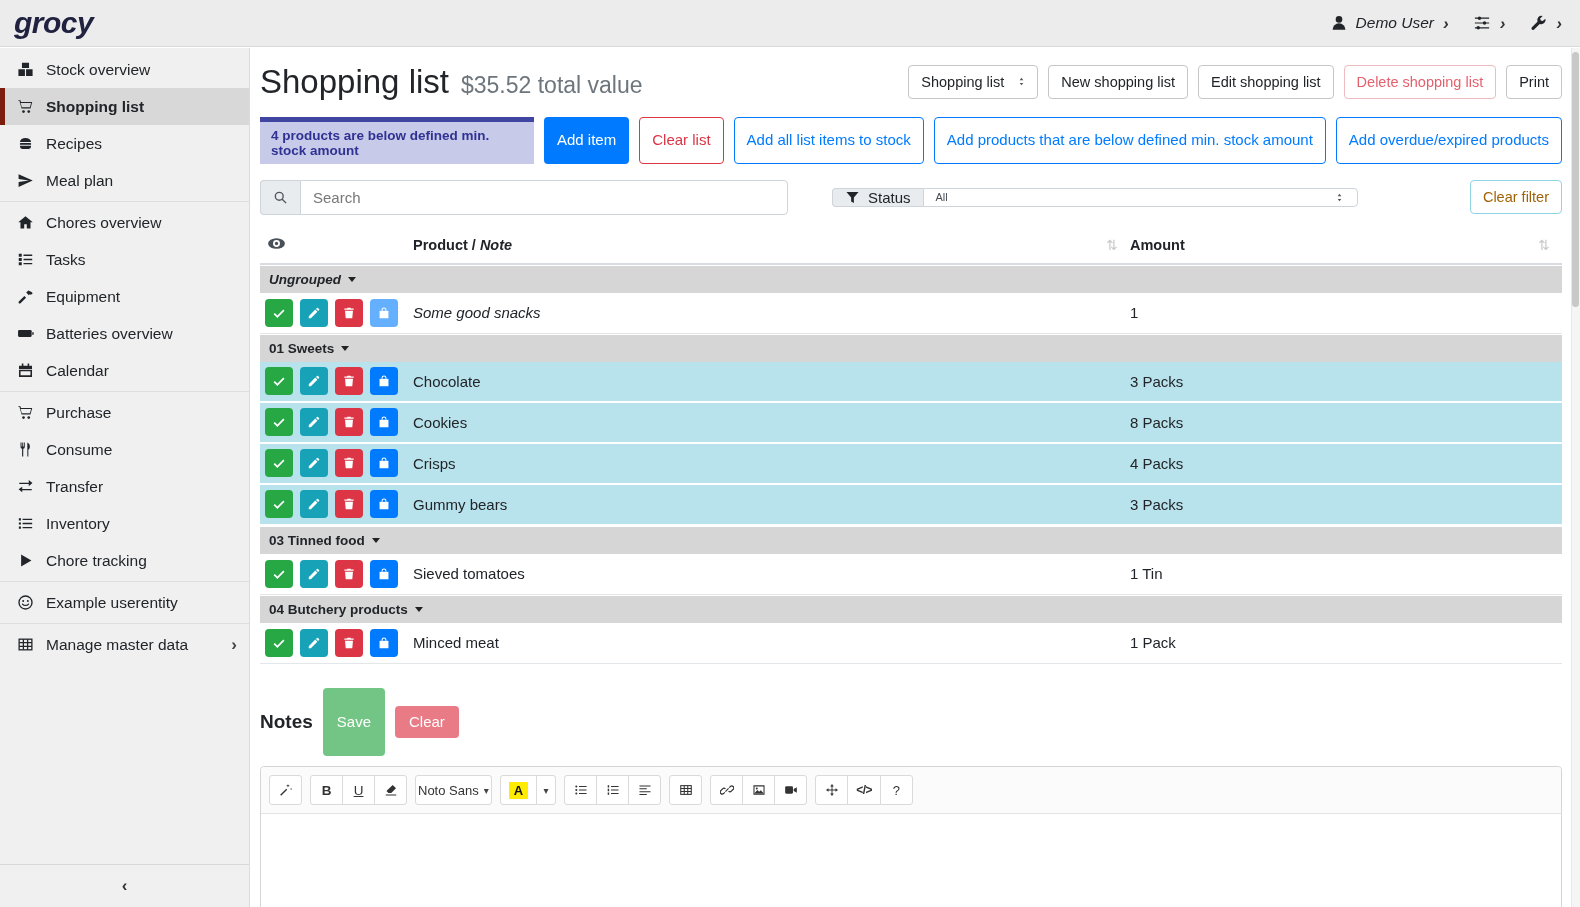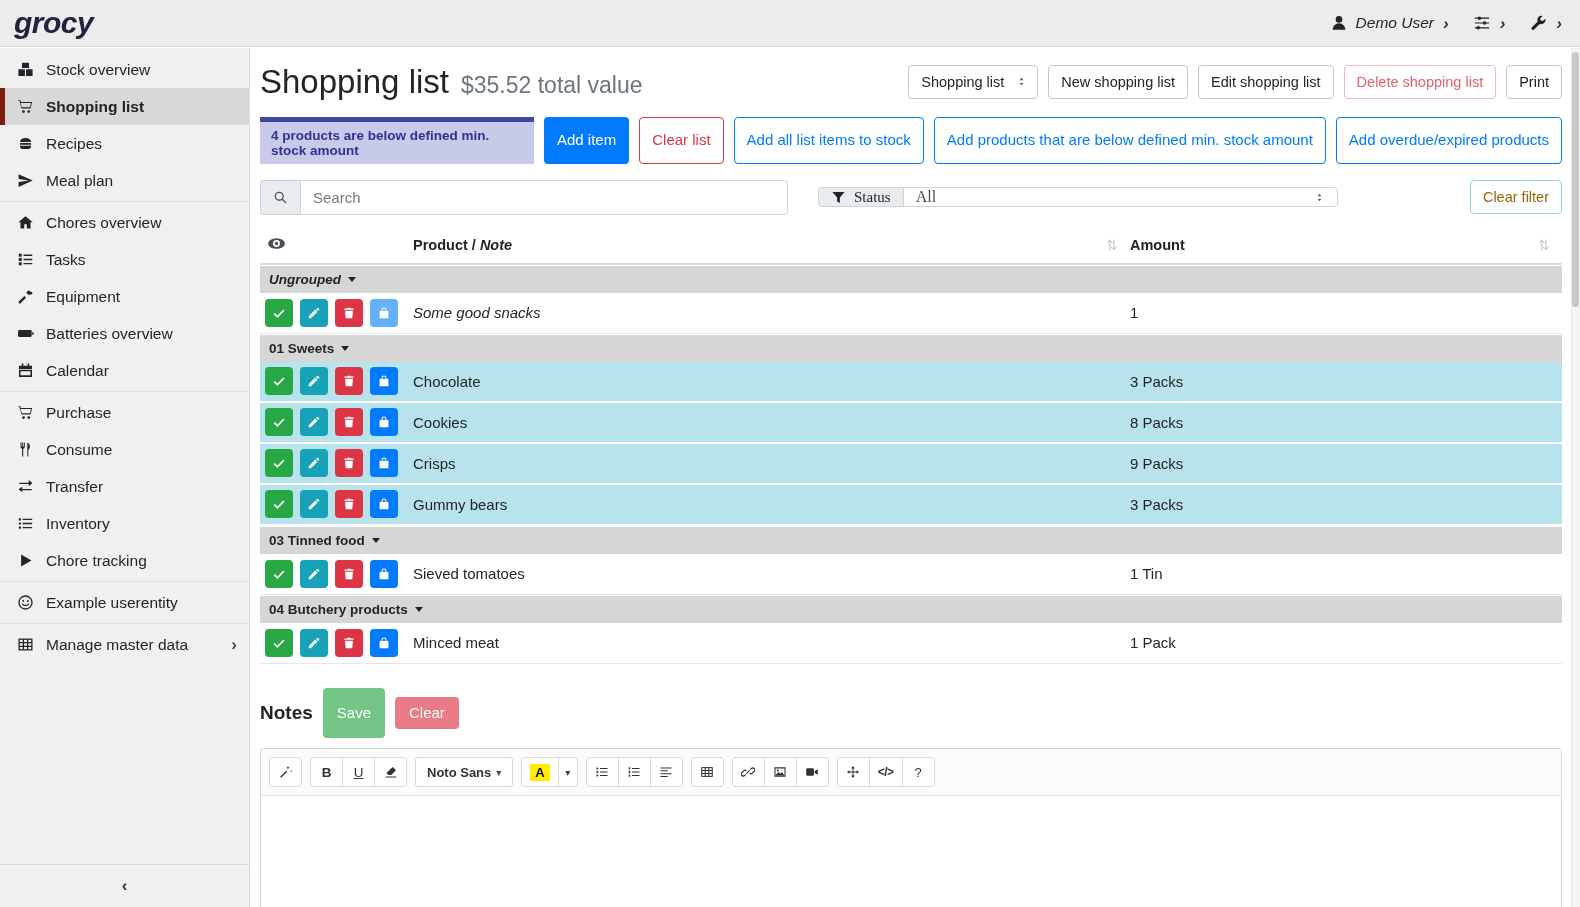--- a/index.html
+++ b/index.html
@@ -74,26 +74,26 @@
   .ig-addon {
     background:#e9ecef; border:1px solid #ced4da; border-right:0; border-radius:4px 0 0 4px;
     padding:0 12px; display:flex; align-items:center; color:#50565c;
   }
   .addon-ic svg { width:15px; height:15px; display:block; }
   .search-input {
     flex:1; border:1px solid #ced4da; border-radius:0 4px 4px 0; padding:8px 12px;
     font-size:15px; color:#495057; font-family:inherit; outline:none; min-width:0;
   }
   .search-input::placeholder { color:#777; }
-  .status-group { display:flex; margin-left:30px;font-family:Liberation Serif, serif; }
+  .status-group { display:flex; margin-left:44px; }
   .status-addon { gap:8px; color:#212529; font-size:15px; }
   .status-select {
     width:435px; border:1px solid #ced4da; border-radius:0 4px 4px 0; background:#fff;
     display:flex; align-items:center; justify-content:space-between; padding:0 12px;
-    font-size:16px; color:#495057; cursor:pointer;
+    font-size:11px; color:#495057; cursor:pointer;
   }
   .btn-clear-filter { margin-left:auto; color:#a16207; border-color:#8ed5e2; font-size:14.5px; }
 
   
   .lt-header {
     display:grid; grid-template-columns:153px 1fr 432px; align-items:center;
     padding:5px 0 7px; border-bottom:2px solid #d8dce0;
   }
   .lt-h-btns { padding-left:7px; }
   .eye { display:inline-flex; color:#495057; cursor:pointer; }
@@ -124,39 +124,39 @@
   .rb-red   { background:#dc3545; }
   .rb-blue  { background:#007bff; }
   .rb-blue.disabled { opacity:.6; }
   .lt-cell-product { font-size:15px; }
   .lt-cell-product.note { font-style:italic; }
   .lt-cell-amount { font-size:15px; }
 
   
   .notes-head { display:flex; align-items:center; gap:10px; margin:24px 0 10px; }
   .notes-title { font-size:19px; font-weight:700; }
-  .btn-save { background:#28a745; color:#fff; opacity:.65; font-size:15px; padding:15px 13px; }
+  .btn-save { background:#28a745; color:#fff; opacity:.65; font-size:15px; padding:24px 13px; }
   .btn-clear-notes { background:#dc3545; color:#fff; opacity:.65; font-size:15px; padding:6px 13px; }
 
   .editor { border:1px solid #d5d5d5; border-radius:4px; }
   .ed-toolbar {
     padding:8px; background:#fbfbfb; border-bottom:1px solid #e3e3e3;
     display:flex; align-items:center; flex-wrap:wrap; gap:8px; border-radius:4px 4px 0 0;
   }
   .ed-group { display:flex; }
   .ed-btn {
     height:30px; min-width:33px; padding:0 8px; background:#fff; border:1px solid #dadada;
     display:flex; align-items:center; justify-content:center; gap:5px; font-size:13px; color:#333;
     margin-left:-1px; border-radius:0;
   }
   .ed-group .ed-btn:first-child { margin-left:0; border-radius:3px 0 0 3px; }
   .ed-group .ed-btn:last-child { border-radius:0 3px 3px 0; }
   .ed-group .ed-btn:only-child { border-radius:3px; }
   .ed-btn svg { width:14px; height:14px; display:block; }
-  .ed-font { padding:0 11px;font-weight:bold; }
+  .ed-font { padding:0 2px; }
   .ed-b { font-weight:700; font-size:13.5px; }
   .ed-u { font-size:13.5px; text-decoration:underline; }
   .ed-code { font-size:12px; letter-spacing:-.5px; font-weight:700; }
   .color-a { background:#ffec00; font-weight:700; color:#111; padding:1px 5px; font-size:13px; }
   .ed-caret { min-width:20px; padding:0 5px; }
   .caret { font-size:10px; color:#444; }
   .ed-area { height:400px; background:#fff; border-radius:0 0 4px 4px; cursor:text; }
 
   
   .scrollbar { position:absolute; top:48px; right:0; bottom:0; width:9px; background:#f5f5f5; border-left:1px solid #e8e8e8; z-index:4; }
@@ -575,21 +575,21 @@
             <button class="rb rb-blue">
               <span>
                 <svg viewBox="0 0 24 24" fill="currentColor">
                   <path d="M4.4 8.3h15.2V21H4.4z"></path>
                   <path d="M8.7 8V6.6a3.3 3.3 0 0 1 6.6 0V8" fill="none" stroke="currentColor" stroke-width="1.8"></path>
                 </svg>
               </span>
             </button>
           </div>
           <div class="lt-cell-product">Crisps</div>
-          <div class="lt-cell-amount">9 Packs</div>
+          <div class="lt-cell-amount">4 Packs</div>
         </div>
         <div class="lt-row hl">
           <div class="lt-cell-btns">
             <button class="rb rb-green">
               <span>
                 <svg viewBox="0 0 24 24" fill="currentColor">
                   <path d="M9.2 16.4 4.8 12l-2 2 6.4 6.4L21.4 8.2l-2-2z"></path>
                 </svg>
               </span>
             </button>

